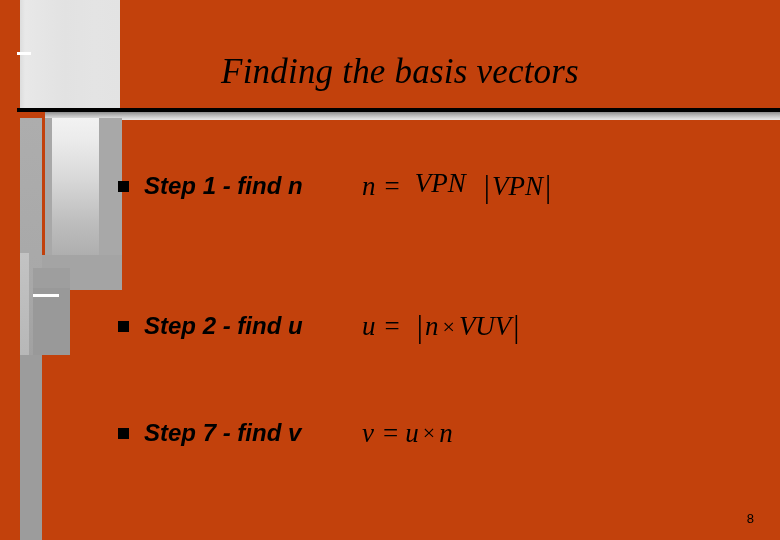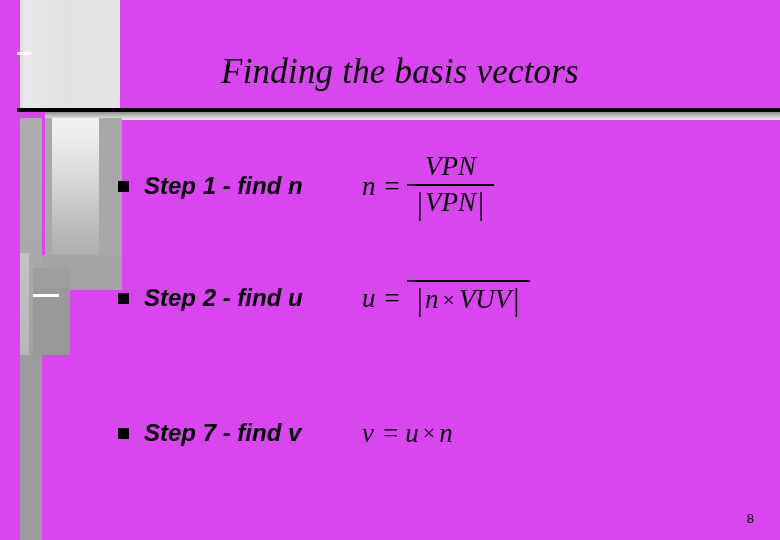--- a/index.html
+++ b/index.html
@@ -10,21 +10,21 @@
     width: 780px;
     height: 540px;
     background: #ffffff;
     font-family: "Liberation Sans", sans-serif;
     overflow: hidden;
   }
   .slide {
     position: relative;
     width: 780px;
     height: 540px;
-    background: #d946ef;
+    background: #c2410c;
     overflow: hidden;
   }
 
   
   .deco { position: absolute; }
 
   
   .deco-top-block {
     left: 20px; top: 0px;
     width: 100px; height: 110px;
@@ -124,21 +124,21 @@
 
   
   .row {
     position: absolute;
     left: 118px;
     width: 650px;
     display: flex;
     align-items: center;
   }
   .row-1 { top: 158px; height: 56px; }
-  .row-2 { top: 270px; height: 56px; }
+  .row-2 { top: 298px; height: 56px; }
   .row-3 { top: 408px; height: 50px; }
 
   .bullet-mark {
     width: 11px; height: 11px;
     background: #000000;
     flex: 0 0 auto;
     margin-right: 15px;
   }
   .bullet-text {
     font-family: "Liberation Sans", sans-serif;
@@ -164,22 +164,22 @@
     font-size: 27px;
     font-style: italic;
   }
   .eq-eq {
     font-size: 27px;
     font-style: normal;
     margin: 0 7px 0 9px;
   }
   .frac {
     display: inline-flex;
-    flex-direction: column;
-    align-items: center;
+    flex-direction: row;
+    align-items: flex-start;
     vertical-align: middle;
   }
   .frac .num {
     font-size: 27px;
     padding: 0 8px 2px 8px;
     line-height: 1.08;
     white-space: nowrap;
   }
   .frac .bar {
     width: 100%;

